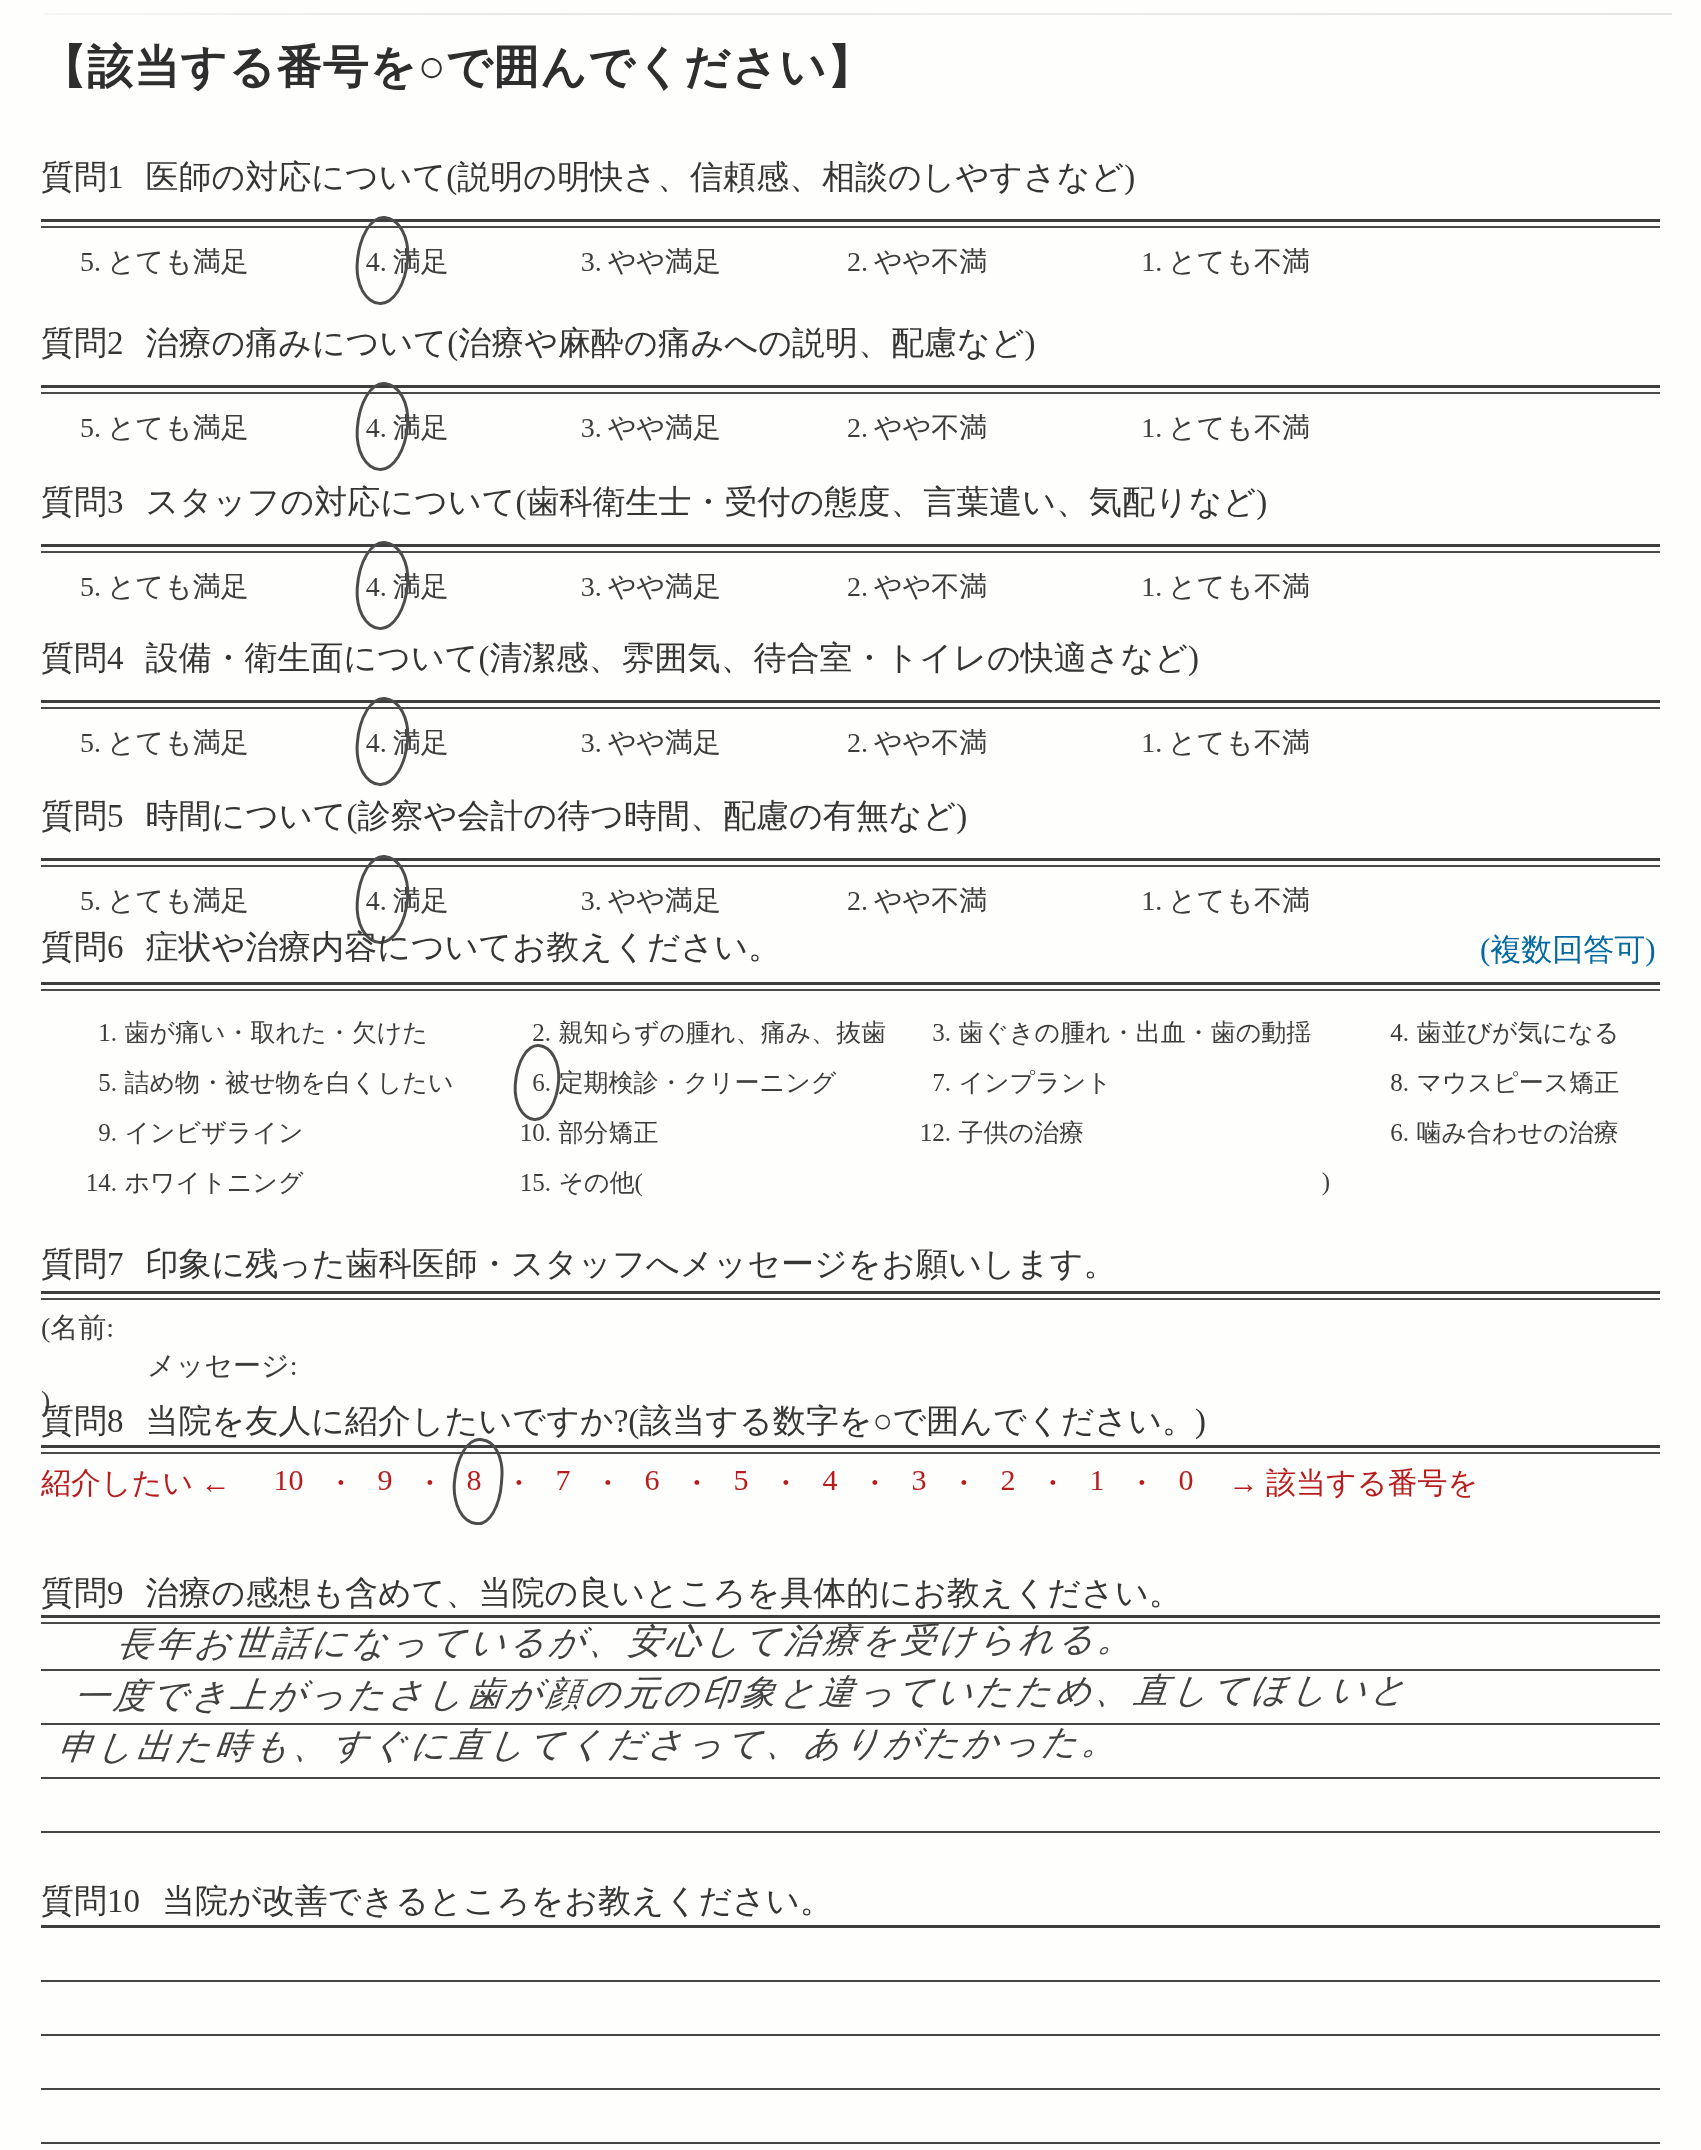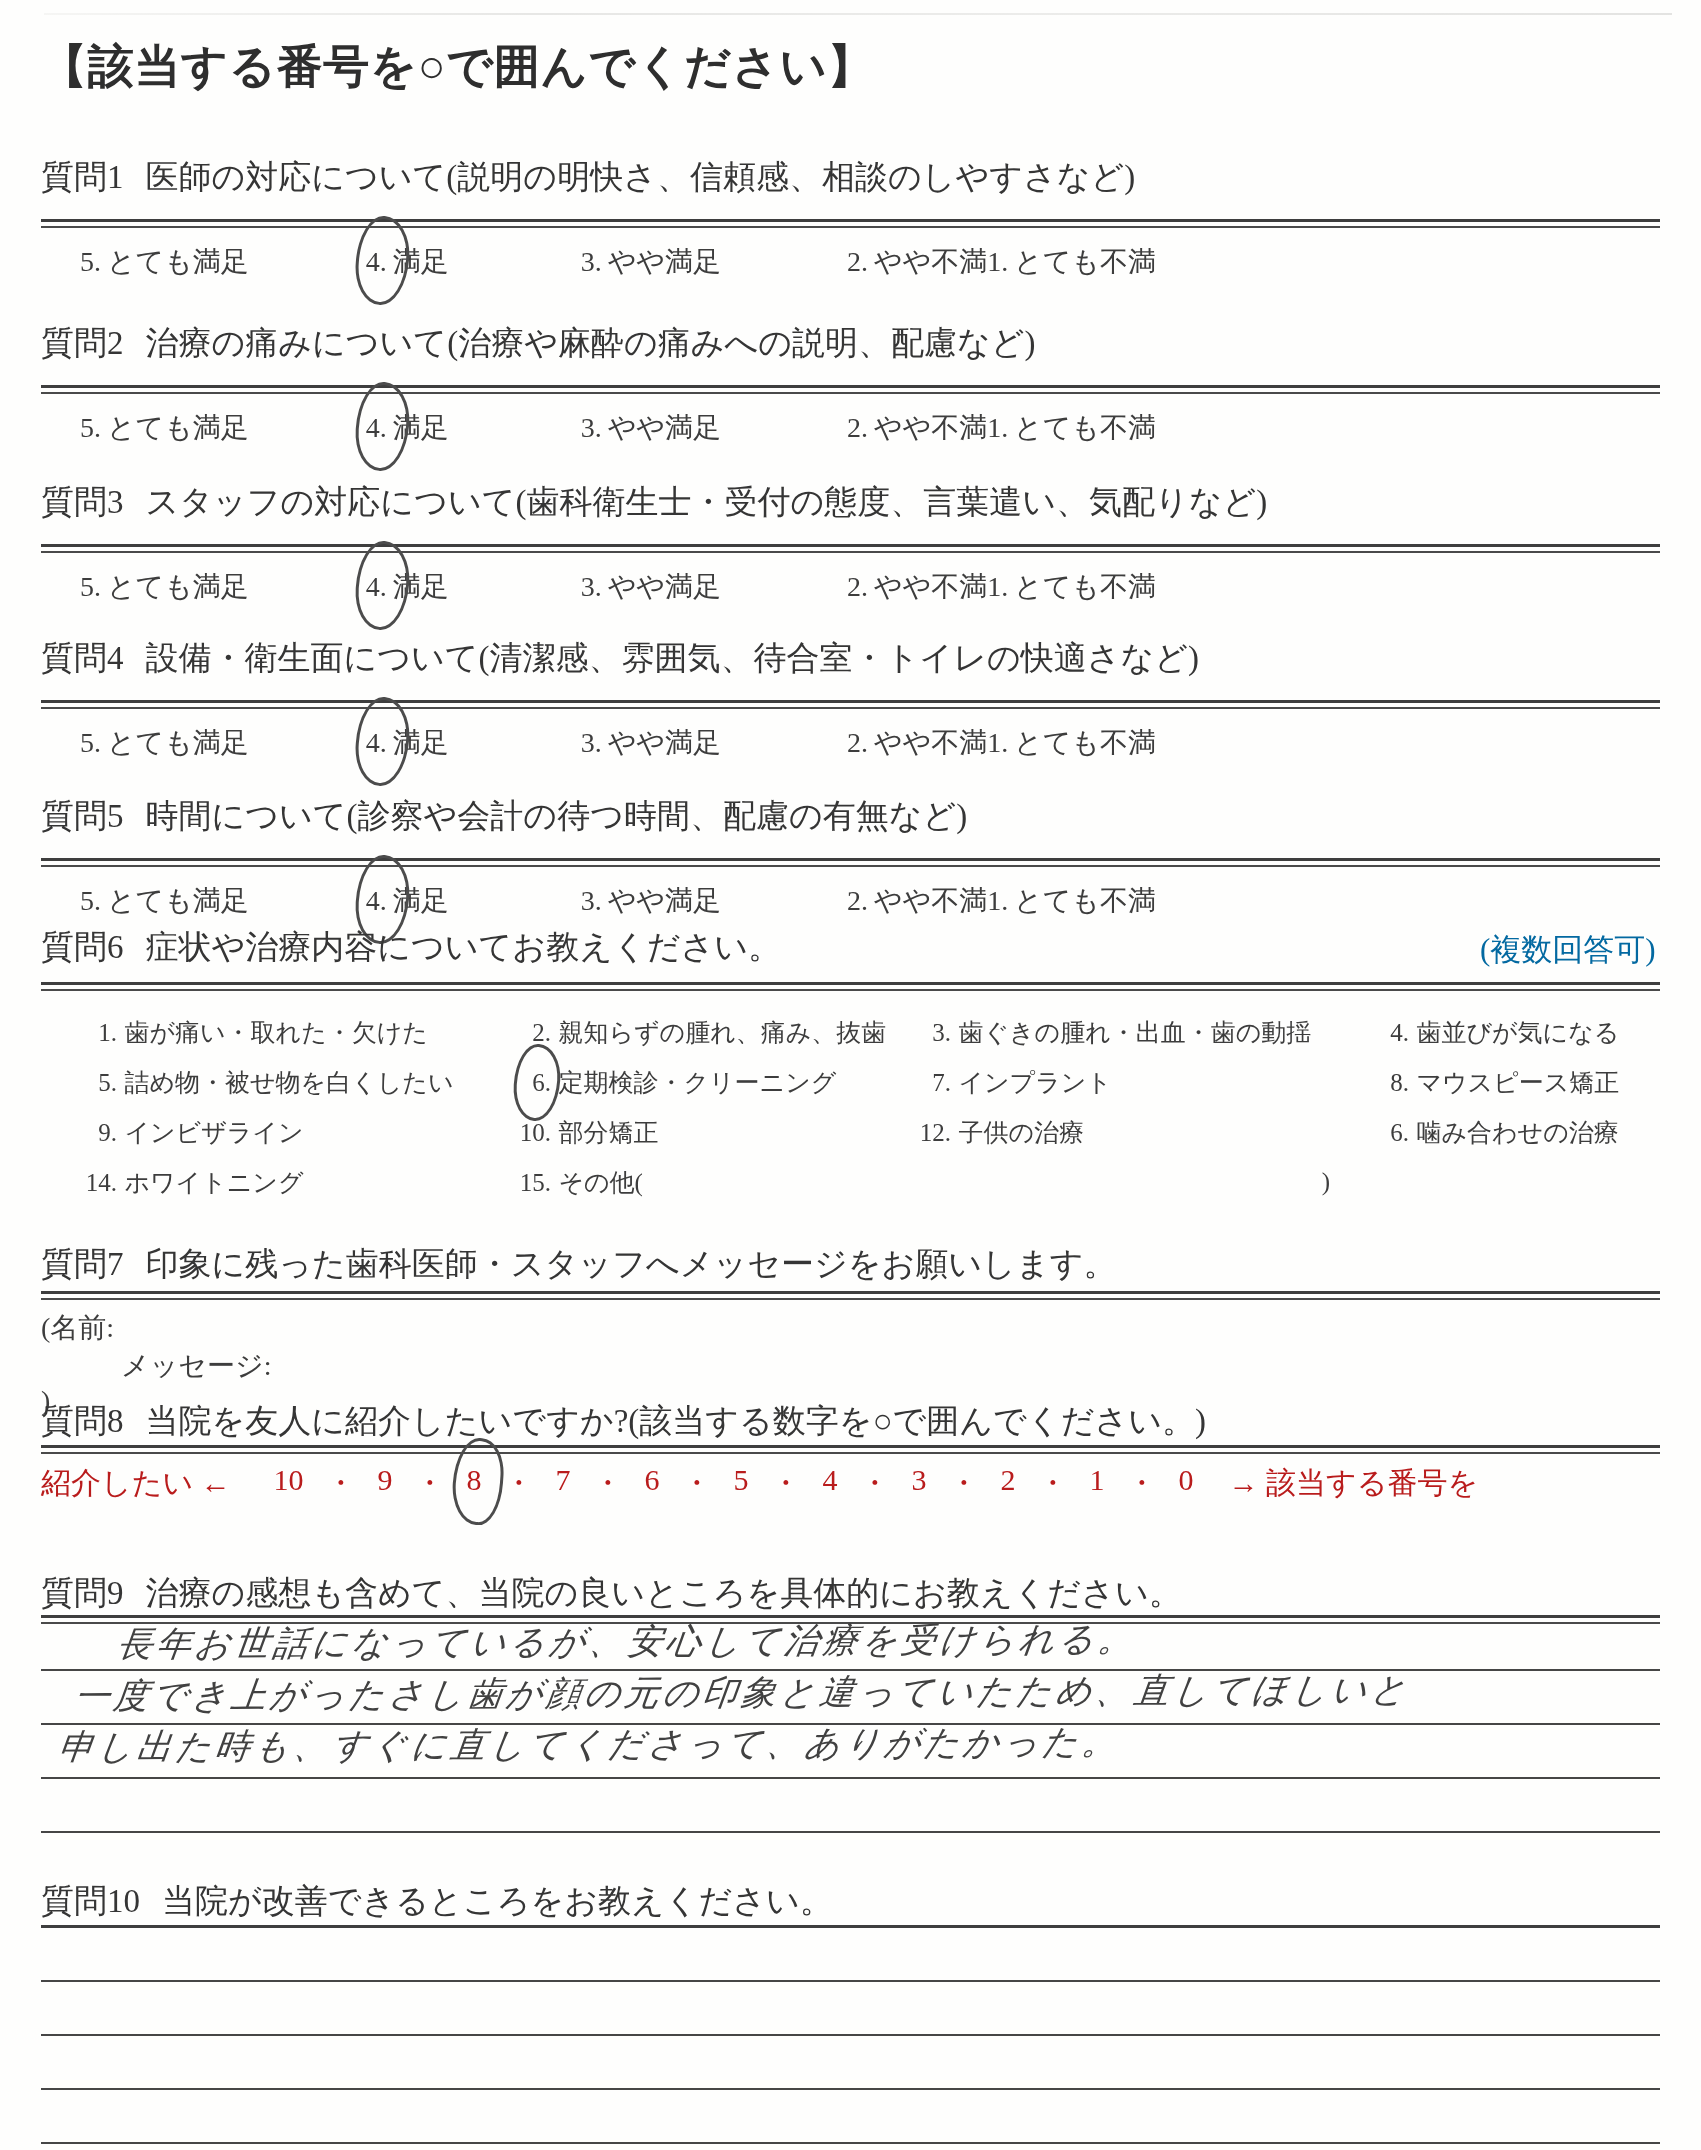--- a/index.html
+++ b/index.html
@@ -17,39 +17,39 @@
   .rule-single{height:0;border-top:3.7px solid #3e3e3e;}
   
   .sq .rule-double{top:62px;}
   .opts{position:absolute;top:86px;left:0;right:0;display:flex;font-size:28px;color:#3d3d3d;}
   .opt{white-space:nowrap;position:relative;}
   .opt .onum{margin-right:5.9px;}
   .opt-1{margin-left:39px;}
   .opt-2{margin-left:117px;}
   .opt-3{margin-left:132px;}
   .opt-4{margin-left:126px;}
-  .opt-5{}
+  .opt-5{margin-left:154px;}
   .pen-ellipse{position:absolute;border:3px solid #4c4c4c;border-radius:48% 52% 50% 50%/54% 46% 55% 45%;
     transform:rotate(4deg);pointer-events:none;}
   .opt .pen-ellipse{left:-10.3px;top:-26.6px;width:47px;height:83px;}
   
   .q6-note{position:absolute;top:1.5px;right:4.4px;font-size:31px;color:#0369a1;}
   .q6 .rule-double{top:55px;}
   .q6-grid{position:absolute;top:80px;left:33px;right:0;display:grid;
     grid-template-columns:434px 400px 458px 1fr;grid-auto-rows:50px;align-items:center;
     font-size:25px;color:#3d3d3d;}
   .q6-item{white-space:nowrap;position:relative;}
   .inum{display:inline-block;min-width:43px;text-align:right;margin-right:7.4px;}
   .q6-item .pen-ellipse{left:5.9px;top:-22px;width:40px;height:71px;}
   .other-close{justify-self:end;margin-right:36px;font-size:25px;}
   
   .q7 .rule-double{top:47px;}
   .q7-row{position:absolute;top:65px;left:0;right:0;display:flex;align-items:flex-start;
     font-size:28px;color:#3d3d3d;flex-direction:column;}
-  .q7-msg{margin-left:80px;}
+  .q7-msg{margin-left:106px;}
   .q7-spacer{flex:1;}
   .q7-close{margin-right:14.8px;}
   
   .q8 .rule-double{top:44px;}
   .q8-row{position:absolute;top:62px;left:0;right:0;display:flex;align-items:flex-start;
     font-size:30px;color:#b91c1c;white-space:nowrap;}
   .q8-left{margin-right:43px;}
   .q8-nums{display:flex;gap:22px;align-items:flex-start;}
   .q8n{position:relative;}
   .q8n .pen-ellipse{left:-13.3px;top:-25px;width:44px;height:81px;border-radius:50% 50% 46% 54%/56% 44% 52% 48%;}

